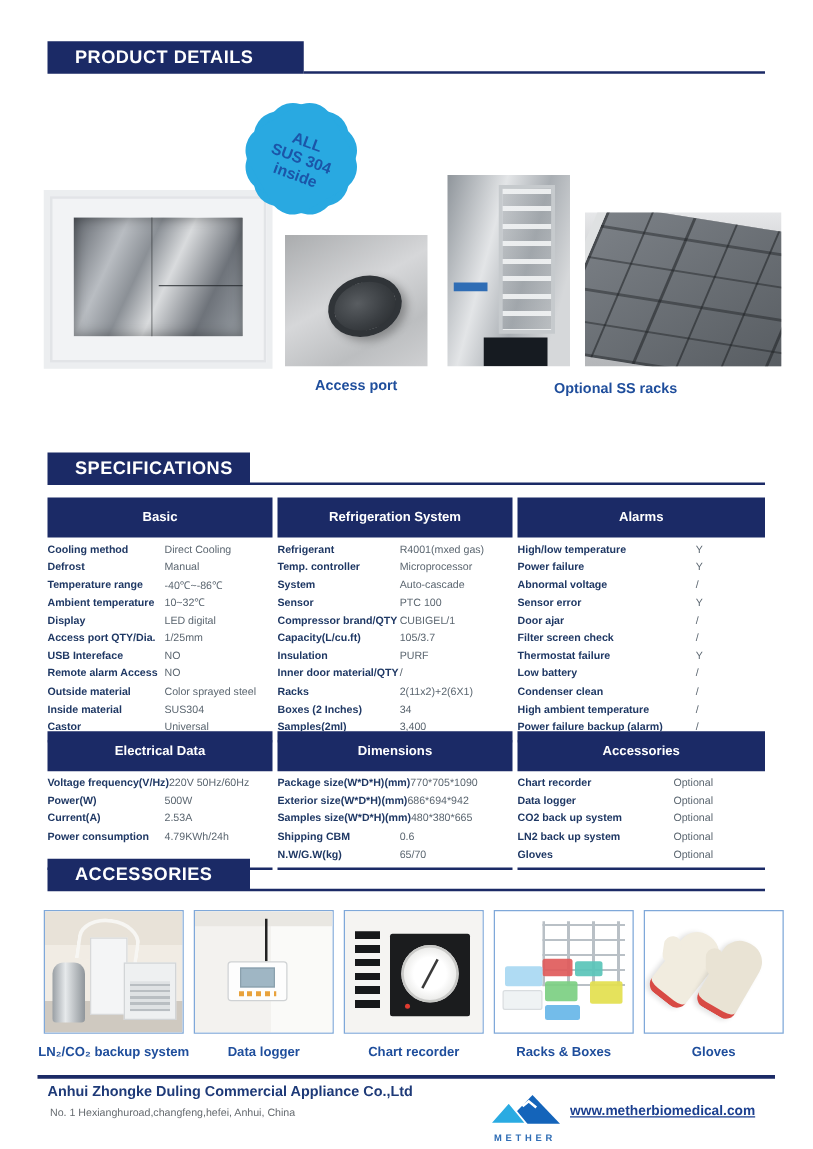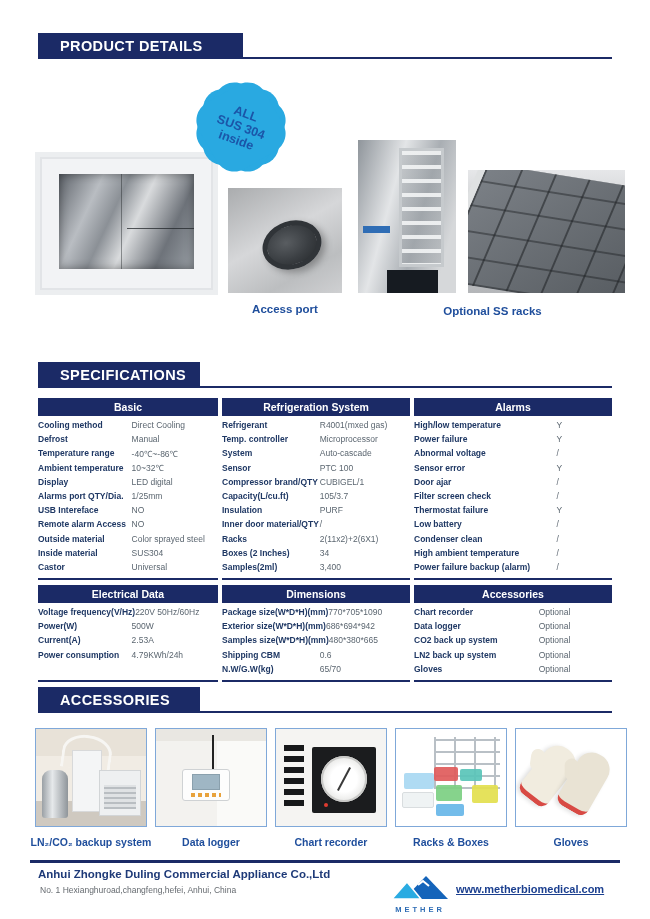--- a/index.html
+++ b/index.html
@@ -46,21 +46,21 @@
             border-left:7px solid #dfe1e2;border-right:7px solid #cfd1d3;
             background:repeating-linear-gradient(90deg,rgba(30,33,36,.55) 0 2px,transparent 2px 34px),
                        repeating-linear-gradient(0deg,rgba(30,33,36,.45) 0 2px,transparent 2px 26px),
                        linear-gradient(130deg,#7c8187,#565b60);}
   .pcap{position:absolute;font-weight:bold;color:#1f4e9c;font-size:11.5px;text-align:center;}
   
   .grid{position:absolute;left:38px;width:574px;display:grid;
         grid-template-columns:180px 188px 198px;column-gap:4px;}
   .g1{top:398px;} .g2{top:585px;}
   .spec-table{border-bottom:2px solid #1b2a66;padding-bottom:4px;background:#fff;}
-  .spec-head{height:18px;background:#1b2a66;color:#fff;font-size:10.5px;font-weight:bold;
+  .spec-head{height:32px;background:#1b2a66;color:#fff;font-size:10.5px;font-weight:bold;
              display:flex;align-items:center;justify-content:center;margin-bottom:2px;}
   .spec-row{display:flex;align-items:center;height:14.2px;}
   .spec-label{font-weight:bold;color:#1f3864;font-size:8.5px;flex:0 0 52%;white-space:nowrap;}
   .spec-value{color:#5b6670;font-size:8.5px;white-space:nowrap;}
   .t-alarms .spec-label{flex-basis:72%;}
   .t-acc .spec-label{flex-basis:63%;}
   
   .afig{position:absolute;top:728px;width:112px;height:99px;border:1px solid #7fa8d9;
         background:#fff;overflow:hidden;box-sizing:border-box;}
   .acap{position:absolute;top:836px;width:132px;text-align:center;font-weight:bold;
@@ -169,21 +169,21 @@
           </div>
           <div class="spec-row">
             <span class="spec-label">Ambient temperature</span>
             <span class="spec-value">10~32℃</span>
           </div>
           <div class="spec-row">
             <span class="spec-label">Display</span>
             <span class="spec-value">LED digital</span>
           </div>
           <div class="spec-row">
-            <span class="spec-label">Alarms port QTY/Dia.</span>
+            <span class="spec-label">Access port QTY/Dia.</span>
             <span class="spec-value">1/25mm</span>
           </div>
           <div class="spec-row">
             <span class="spec-label">USB Intereface</span>
             <span class="spec-value">NO</span>
           </div>
           <div class="spec-row">
             <span class="spec-label">Remote alarm Access</span>
             <span class="spec-value">NO</span>
           </div>

